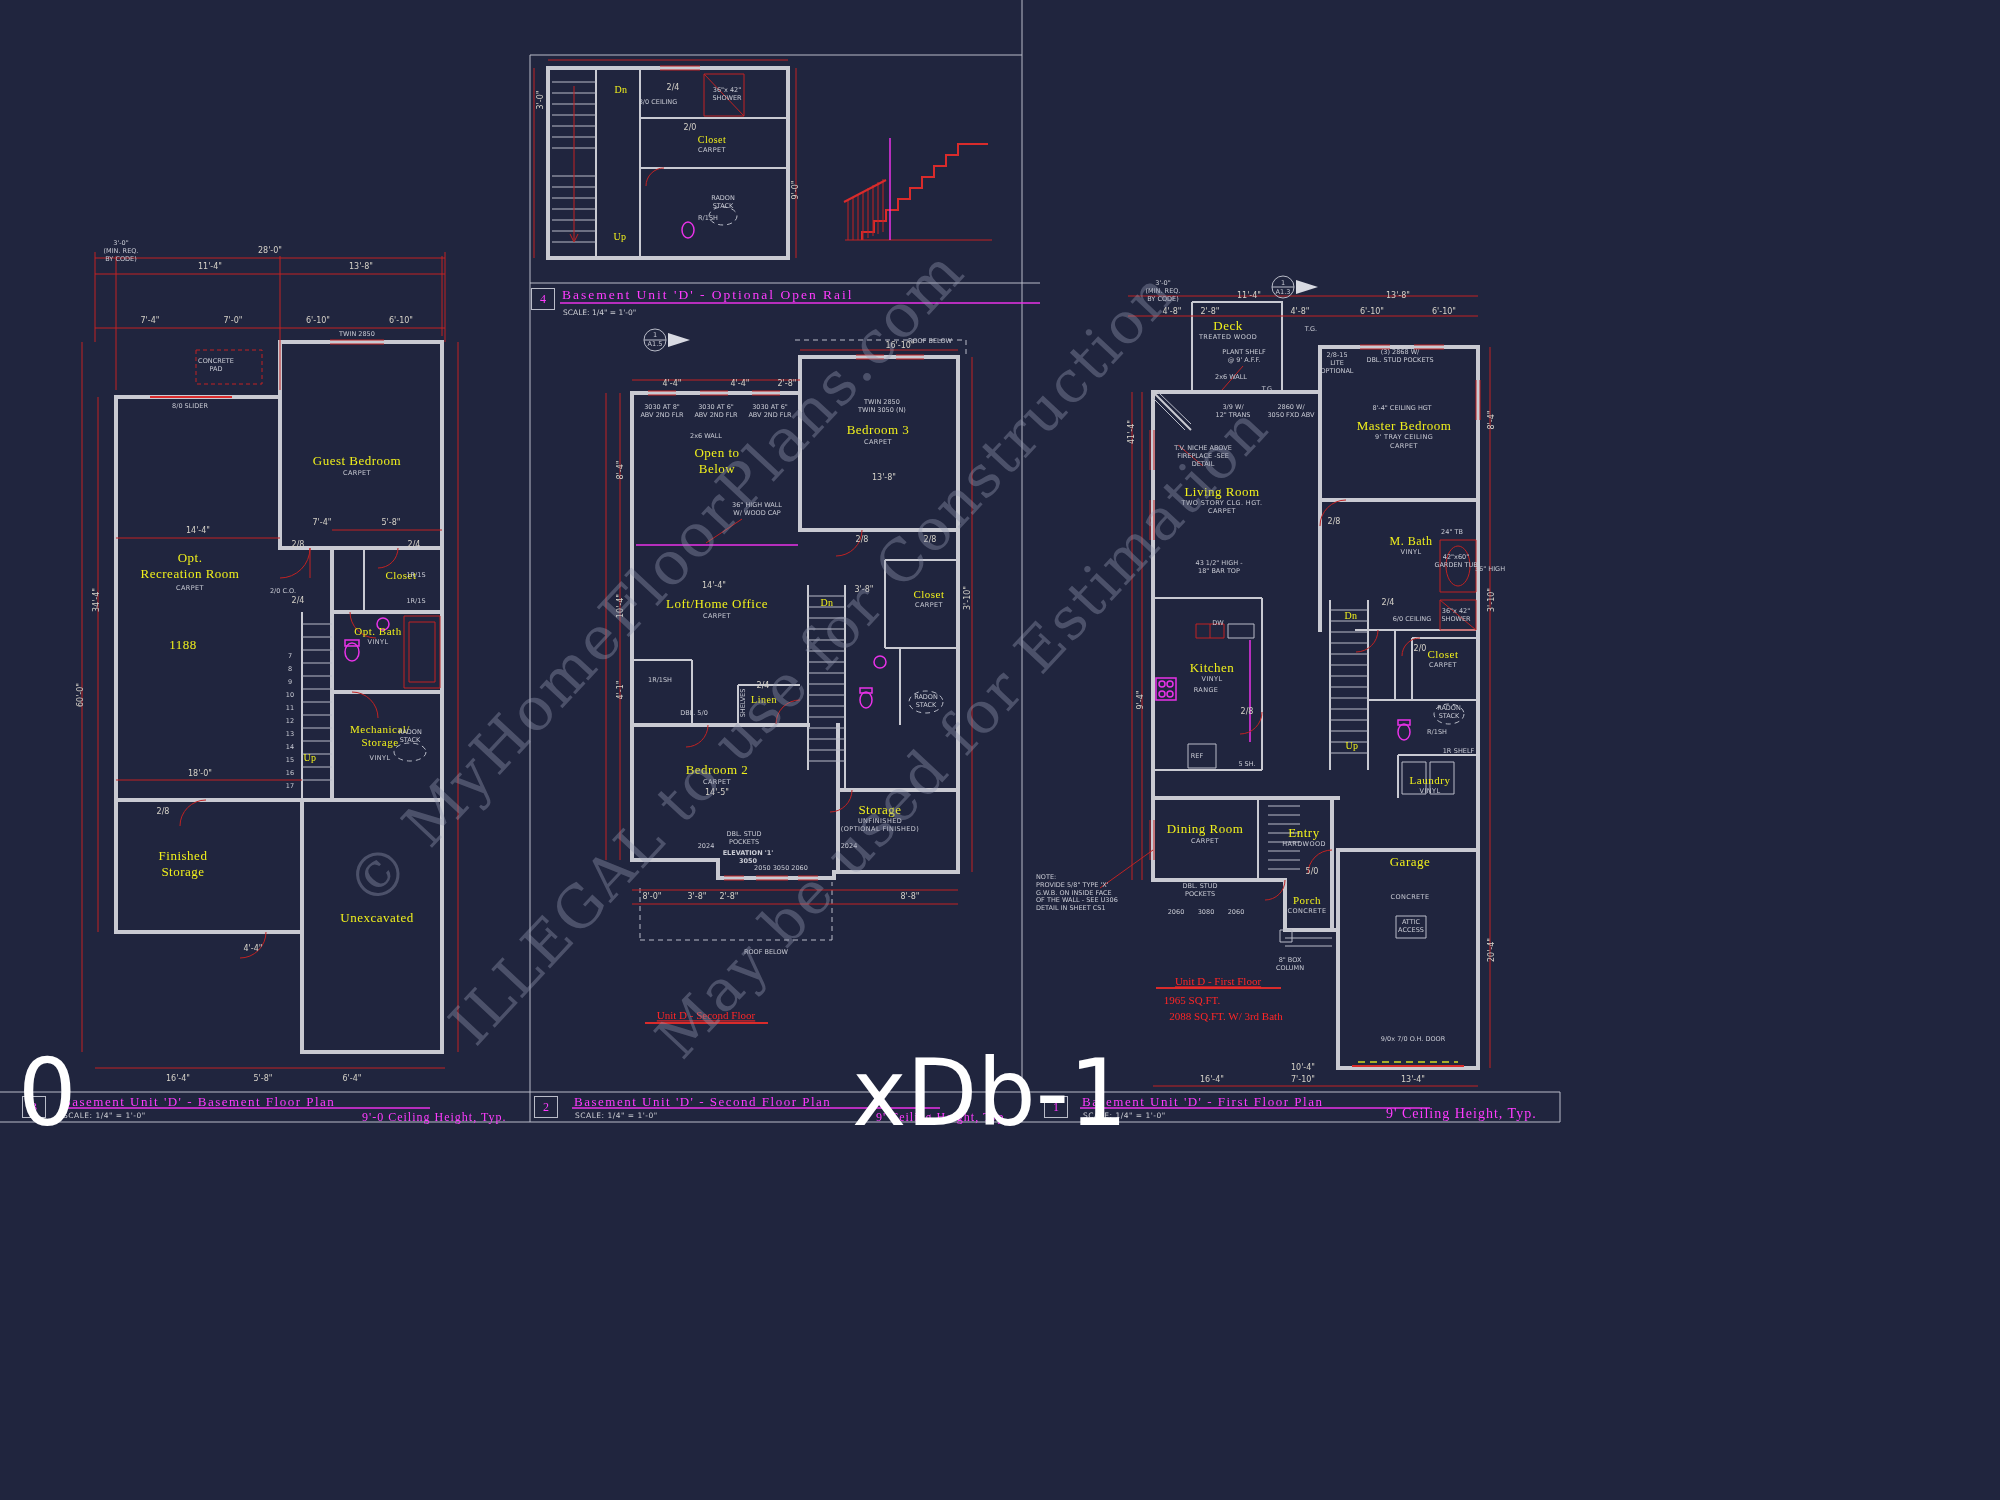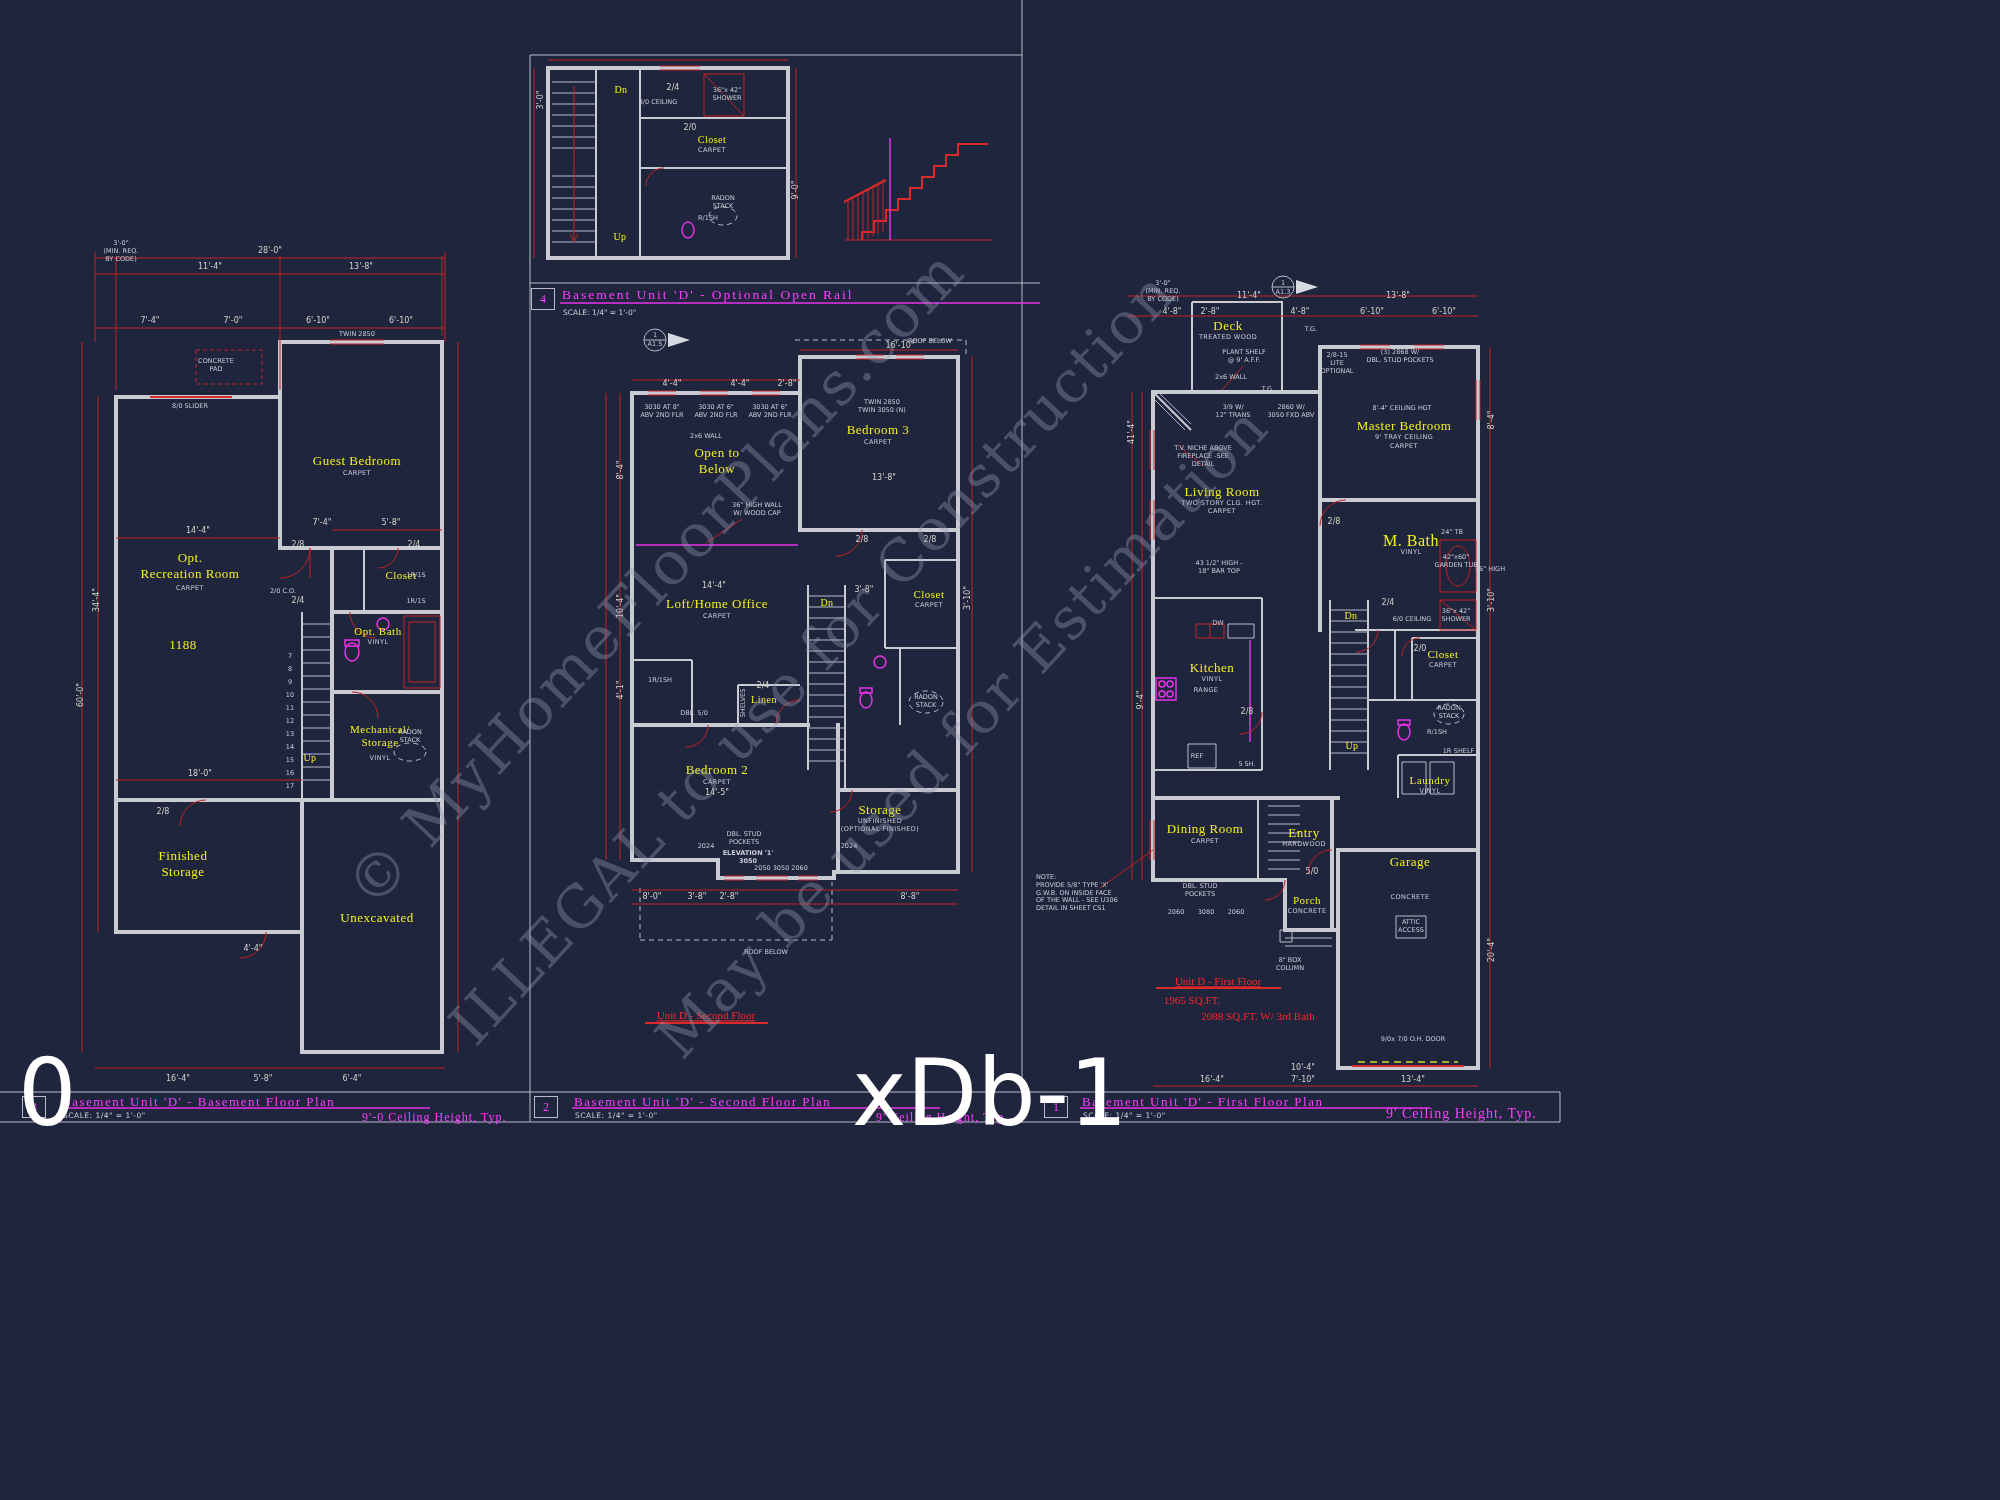--- a/index.html
+++ b/index.html
@@ -299,21 +299,21 @@
 12" TRANS</span>
       <span class="lbl tiny" style="left: 1291px; top: 412px; transform: translate(-50%, -50%);">2860 W/
 3050 FXD ABV</span>
       <span class="lbl tiny" style="left: 1402px; top: 409px; transform: translate(-50%, -50%);">8'-4" CEILING HGT</span>
       <span class="lbl tiny" style="left: 1203px; top: 457px; transform: translate(-50%, -50%);">T.V. NICHE ABOVE
 FIREPLACE -SEE
 DETAIL</span>
       <span class="lbl room" style="left: 1222px; top: 492px; transform: translate(-50%, -50%);">Living Room</span>
       <span class="lbl sub" style="left: 1222px; top: 504px; transform: translate(-50%, -50%);">TWO STORY CLG. HGT.</span>
       <span class="lbl sub" style="left: 1222px; top: 512px; transform: translate(-50%, -50%);">CARPET</span>
-      <span class="lbl room" style="left: 1411px; top: 541px; font-size: 16px; transform: translate(-50%, -50%);">M. Bath</span>
+      <span class="lbl room" style="left: 1411px; top: 541px; font-size: 12px; transform: translate(-50%, -50%);">M. Bath</span>
       <span class="lbl sub" style="left: 1411px; top: 553px; transform: translate(-50%, -50%);">VINYL</span>
       <span class="lbl tiny" style="left: 1452px; top: 533px; transform: translate(-50%, -50%);">24" TB</span>
       <span class="lbl tiny" style="left: 1456px; top: 562px; transform: translate(-50%, -50%);">42"x60"
 GARDEN TUB</span>
       <span class="lbl tiny" style="left: 1490px; top: 570px; transform: translate(-50%, -50%);">36" HIGH</span>
       <span class="lbl tiny" style="left: 1456px; top: 616px; transform: translate(-50%, -50%);">36"x 42"
 SHOWER</span>
       <span class="lbl tiny" style="left: 1219px; top: 568px; transform: translate(-50%, -50%);">43 1/2" HIGH -
 18" BAR TOP</span>
       <span class="lbl room" style="left: 1212px; top: 668px; transform: translate(-50%, -50%);">Kitchen</span>
@@ -352,21 +352,21 @@
       <span class="lbl tiny" style="left: 1176px; top: 913px; transform: translate(-50%, -50%);">2060</span>
       <span class="lbl tiny" style="left: 1206px; top: 913px; transform: translate(-50%, -50%);">3080</span>
       <span class="lbl tiny" style="left: 1236px; top: 913px; transform: translate(-50%, -50%);">2060</span>
       <span class="lbl tiny" style="left: 1036px; top: 893px; transform: translate(0px, -50%); text-align: left;">NOTE:
 PROVIDE 5/8" TYPE 'X'
 G.W.B. ON INSIDE FACE
 OF THE WALL - SEE U306
 DETAIL IN SHEET CS1</span>
       <span class="lbl redu" style="left: 1218px; top: 982px; transform: translate(-50%, -50%);">Unit D - First Floor</span>
       <span class="lbl red" style="left: 1192px; top: 1001px; transform: translate(-50%, -50%);">1965 SQ.FT.</span>
-      <span class="lbl red" style="left: 1226px; top: 1017px; transform: translate(-50%, -50%); margin-left: 32px;">2088 SQ.FT. W/ 3rd Bath</span>
+      <span class="lbl red" style="left: 1226px; top: 1017px; transform: translate(-50%, -50%);">2088 SQ.FT. W/ 3rd Bath</span>
       <span class="lbl tiny" style="left: 1413px; top: 1040px; transform: translate(-50%, -50%);">9/0x 7/0 O.H. DOOR</span>
       <span class="lbl tiny" style="left: 1163px; top: 292px; transform: translate(-50%, -50%);">3'-0"
 (MIN. REQ.
 BY CODE)</span>
       <span class="lbl dim" style="left: 1249px; top: 296px; transform: translate(-50%, -50%);">11'-4"</span>
       <span class="lbl dim" style="left: 1398px; top: 296px; transform: translate(-50%, -50%);">13'-8"</span>
       <span class="lbl dim" style="left: 1172px; top: 312px; transform: translate(-50%, -50%);">4'-8"</span>
       <span class="lbl dim" style="left: 1210px; top: 312px; transform: translate(-50%, -50%);">2'-8"</span>
       <span class="lbl dim" style="left: 1300px; top: 312px; transform: translate(-50%, -50%);">4'-8"</span>
       <span class="lbl dim" style="left: 1372px; top: 312px; transform: translate(-50%, -50%);">6'-10"</span>

